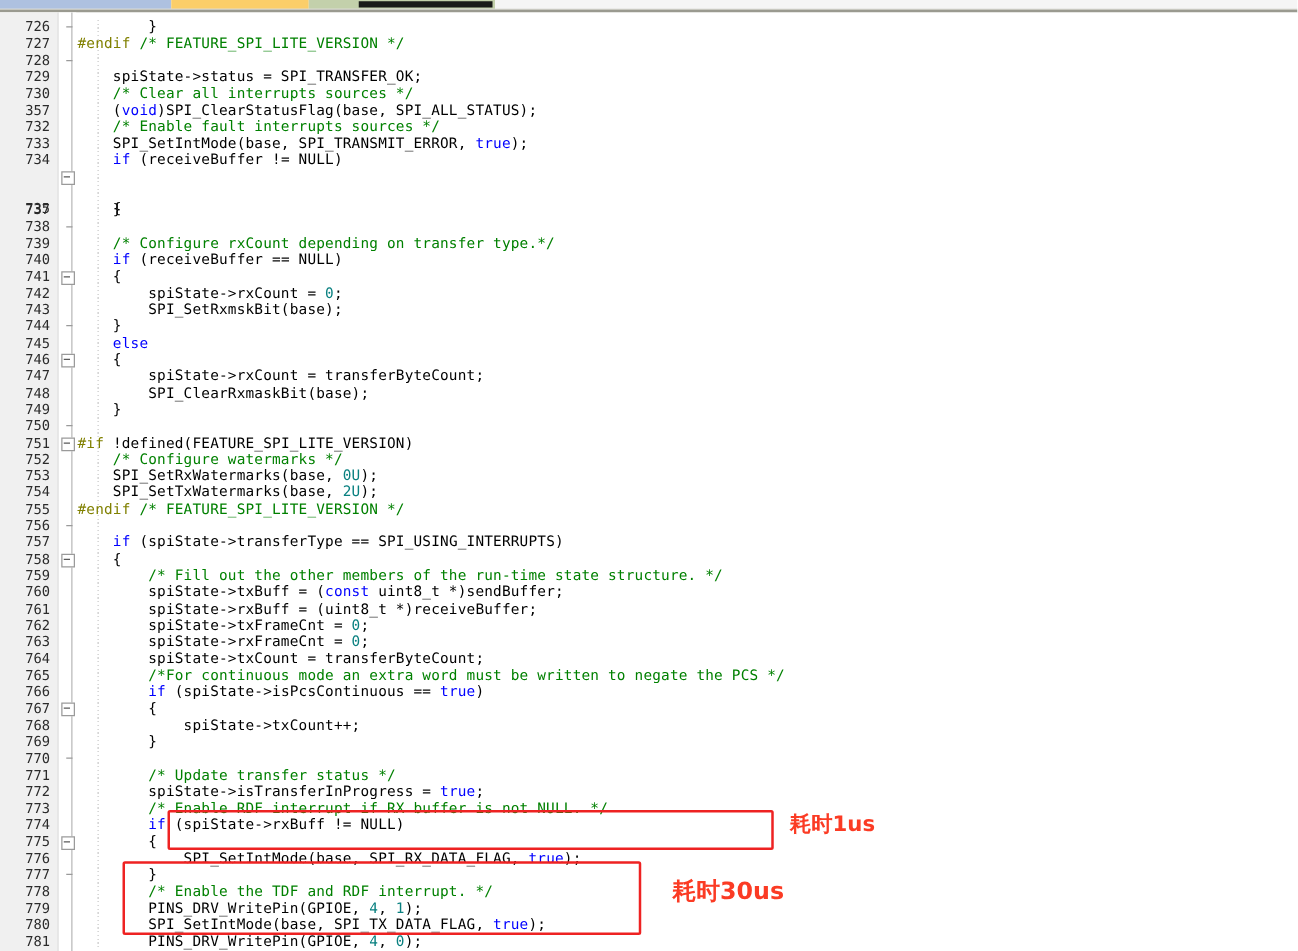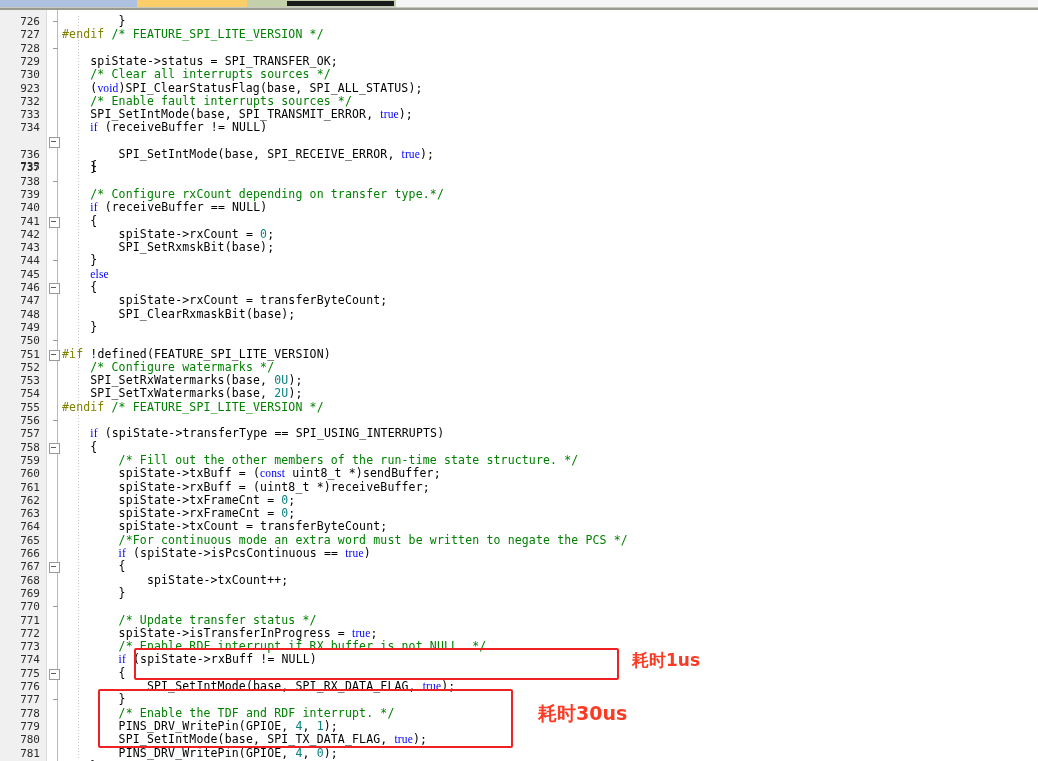--- a/index.html
+++ b/index.html
@@ -27,21 +27,21 @@
   .codearea{position:absolute;left:0;top:0;width:998px;height:751px;}
   .line{position:absolute;left:0;width:1038px;height:13.3px;white-space:pre;}
   .lnum{position:absolute;left:0;width:40px;text-align:right;
     font-size:11px;line-height:13.3px;color:#2b2b2b;
     font-family:"DejaVu Sans Mono","Liberation Mono",monospace;}
   .code{position:absolute;left:62px;font-size:11.5px;line-height:13.3px;color:#000000;
     font-family:"DejaVu Sans Mono","Liberation Mono",monospace;letter-spacing:0.15px;}
 
   
   .cm{color:#008000;}          
-  .kw{color:#0000ff;font-family:Liberation Serif, serif;}          
+  .kw{color:#0000ff;}          
   .pp{color:#808000;}          
   .num{color:#098080;}         
   .pl{color:#000000;}          
 
   
   .fold{position:absolute;left:49px;width:9px;height:9px;border:1px solid #9a9a9a;background:#ffffff;}
   .fold:before{content:"";position:absolute;left:1px;top:3px;width:5px;height:1px;background:#5a5a5a;}
   .ftick{position:absolute;left:53px;width:5px;height:1px;background:#9a9a9a;}
 
   
@@ -72,27 +72,26 @@
     <div class="vdash" style="left:78px;top:6px;height:742px;"></div>
 
     <div class="codearea">
         <div class="line" style="top: 5px;"><span class="lnum">726</span><span class="code"><span class="pl">        }</span></span></div>
         <div class="ftick" style="top: 11px;"></div>
         <div class="line" style="top: 18.3px;"><span class="lnum">727</span><span class="code"><span class="pp">#endif </span><span class="cm">/* FEATURE_SPI_LITE_VERSION */</span></span></div>
         <div class="line" style="top: 31.6px;"><span class="lnum">728</span><span class="code"><span class="pl"></span></span></div>
         <div class="ftick" style="top: 37.6px;"></div>
         <div class="line" style="top: 44.9px;"><span class="lnum">729</span><span class="code"><span class="pl">    spiState-&gt;status = SPI_TRANSFER_OK;</span></span></div>
         <div class="line" style="top: 58.2px;"><span class="lnum">730</span><span class="code"><span class="cm">    /* Clear all interrupts sources */</span></span></div>
-        <div class="line" style="top: 71.5px;"><span class="lnum">923</span><span class="code"><span class="pl">    (</span><span class="kw">void</span><span class="pl">)SPI_ClearStatusFlag(base, SPI_ALL_STATUS);</span></span></div>
+        <div class="line" style="top: 71.5px;"><span class="lnum">357</span><span class="code"><span class="pl">    (</span><span class="kw">void</span><span class="pl">)SPI_ClearStatusFlag(base, SPI_ALL_STATUS);</span></span></div>
         <div class="line" style="top: 84.8px;"><span class="lnum">732</span><span class="code"><span class="cm">    /* Enable fault interrupts sources */</span></span></div>
         <div class="line" style="top: 98.1px;"><span class="lnum">733</span><span class="code"><span class="pl">    SPI_SetIntMode(base, SPI_TRANSMIT_ERROR, </span><span class="kw">true</span><span class="pl">);</span></span></div>
         <div class="line" style="top: 111.4px;"><span class="lnum">734</span><span class="code"><span class="pl">    </span><span class="kw">if</span><span class="pl"> (receiveBuffer != NULL)</span></span></div>
         <div class="line" style="top: 124.7px; margin-top: 25px;"><span class="lnum">735</span><span class="code"><span class="pl">    {</span></span></div>
         <div class="fold" style="top: 126.7px;"></div>
-        <div class="line" style="top: 138px;"><span class="lnum">736</span><span class="code"><span class="pl">        SPI_SetIntMode(base, SPI_RECEIVE_ERROR, </span><span class="kw">true</span><span class="pl">);</span></span></div>
         <div class="line" style="top: 151.3px;"><span class="lnum">737</span><span class="code"><span class="pl">    }</span></span></div>
         <div class="line" style="top: 164.6px;"><span class="lnum">738</span><span class="code"><span class="pl"></span></span></div>
         <div class="ftick" style="top: 170.6px;"></div>
         <div class="line" style="top: 177.9px;"><span class="lnum">739</span><span class="code"><span class="cm">    /* Configure rxCount depending on transfer type.*/</span></span></div>
         <div class="line" style="top: 191.2px; padding-left: 22px;"><span class="lnum">740</span><span class="code"><span class="pl">    </span><span class="kw">if</span><span class="pl"> (receiveBuffer == NULL)</span></span></div>
         <div class="line" style="top: 204.5px;"><span class="lnum">741</span><span class="code"><span class="pl">    {</span></span></div>
         <div class="fold" style="top: 206.5px;"></div>
         <div class="line" style="top: 217.8px;"><span class="lnum">742</span><span class="code"><span class="pl">        spiState-&gt;rxCount = </span><span class="num">0</span><span class="pl">;</span></span></div>
         <div class="line" style="top: 231.1px;"><span class="lnum">743</span><span class="code"><span class="pl">        SPI_SetRxmskBit(base);</span></span></div>
         <div class="line" style="top: 244.4px;"><span class="lnum">744</span><span class="code"><span class="pl">    }</span></span></div>

